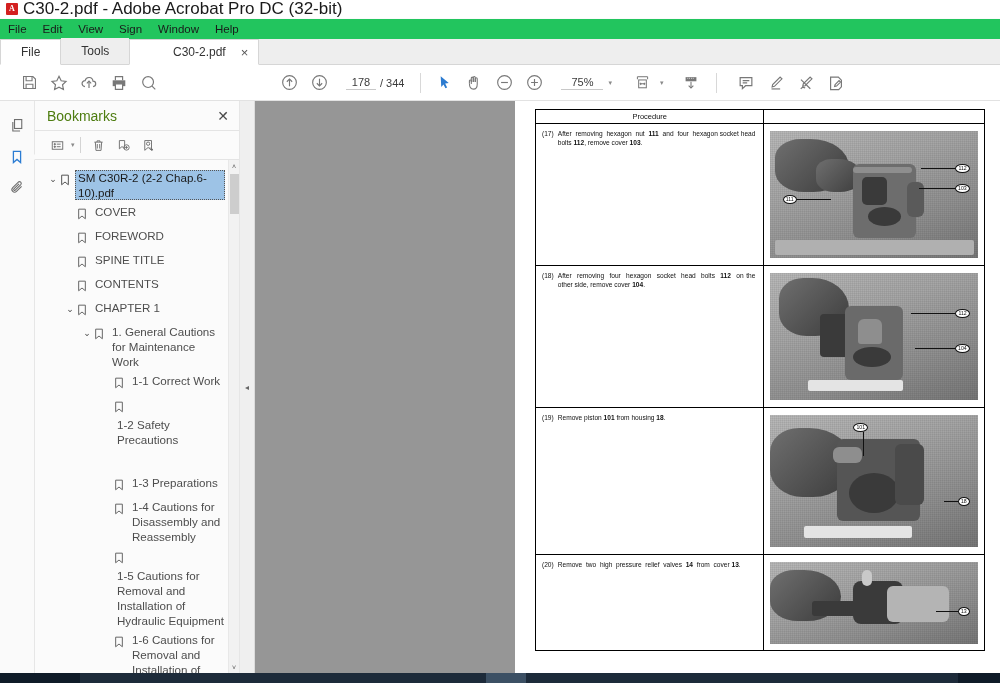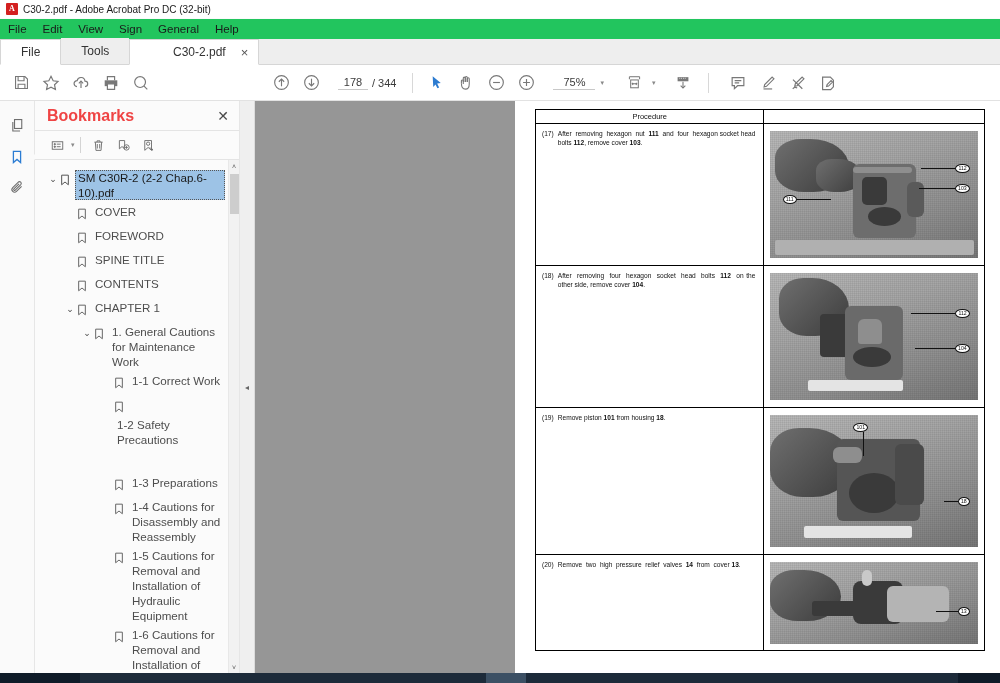--- a/index.html
+++ b/index.html
@@ -18,21 +18,21 @@
     padding-left: 6px;
     border-bottom: 1px solid #fbfbfb;
   }
   #app-icon {
     width: 12px; height: 12px; border-radius: 1px;
     background: #d32020; color: #fff;
     font-size: 8px; line-height: 12px; text-align: center;
     font-family: "Liberation Serif", serif; font-weight: bold;
     margin-right: 5px; flex: 0 0 auto;
   }
-  #title-text { font-size: 10px; color: #1a1a1a; white-space: nowrap; }
+  #title-text { font-size: 17px; color: #1a1a1a; white-space: nowrap; }
 
   
   #menubar {
     height: 20px; display: flex; align-items: center;
     padding-left: 0; background: #22c55e;
   }
   .menu-item {
     font-size: 11.5px; color: #1a1a1a;
     padding: 2px 8px; cursor: default; white-space: nowrap;
   }
@@ -62,21 +62,21 @@
   .tab-close {
     position: absolute; right: 10px; top: 50%; transform: translateY(-50%);
     font-size: 13px; color: #555; line-height: 1;
   }
 
   
   #toolbar {
     height: 36px; background: #ffffff;
     border-bottom: 1px solid #e2e2e2;
     display: flex; align-items: center;
-    padding: 0 6px;
+    padding: 0 14px;
   }
   .tb-btn {
     width: 30px; height: 30px;
     display: flex; align-items: center; justify-content: center;
     color: #787878; flex: 0 0 auto;
   }
   .tb-btn svg { display: block; }
   .tb-sep {
     width: 1px; height: 20px; background: #d8d8d8; margin: 0 8px; flex: 0 0 auto;
   }
@@ -124,21 +124,21 @@
   #bookmarks {
     width: 205px; background: #fbfbfb;
     border-right: 1px solid #e6e6e6;
     display: flex; flex-direction: column; flex: 0 0 auto;
     position: relative;
   }
   #bm-header {
     height: 30px; display: flex; align-items: center;
     padding: 0 8px 0 12px; border-bottom: 1px solid #e4e4e4;
   }
-  #bm-title { font-size: 16px; color: #ef4444; flex: 1; font-weight: bold; }
+  #bm-title { font-size: 14px; color: #4d7c0f; flex: 1; }
   #bm-close { font-size: 14px; color: #4a4a4a; line-height: 1; padding: 2px 2px; }
   #bm-toolbar {
     height: 29px; display: flex; align-items: center;
     padding-left: 10px; border-bottom: 1px solid #e4e4e4;
   }
   .bm-tb-btn {
     width: 25px; height: 24px;
     display: flex; align-items: center; justify-content: center;
     color: #6a6a6a;
   }
@@ -269,21 +269,21 @@
 <div id="titlebar">
   <div id="app-icon">A</div>
   <div id="title-text">C30-2.pdf - Adobe Acrobat Pro DC (32-bit)</div>
 </div>
 
 <div id="menubar">
   <div class="menu-item">File</div>
   <div class="menu-item">Edit</div>
   <div class="menu-item">View</div>
   <div class="menu-item">Sign</div>
-  <div class="menu-item">General</div>
+  <div class="menu-item">Window</div>
   <div class="menu-item">Help</div>
 </div>
 
 <div id="tabstrip">
   <div class="tab active">
     <span>File</span>
   </div>
   <div class="tab">
     <span>Tools</span>
   </div>
@@ -618,21 +618,21 @@
 
       <div class="bm-row" style="padding-left:79px;">
         <span class="bm-icon">
           <svg width="10" height="12" viewBox="0 0 12 14" fill="none" stroke="#666" stroke-width="1.2">
               <path d="M2 1.2h8v11.5l-4-3.3-4 3.3z"></path>
             </svg>
         </span>
         <span class="bm-label">1-4 Cautions for Disassembly and Reassembly</span>
       </div>
 
-      <div class="bm-row" style="padding-left:79px;">
+      <div class="bm-row" style="padding-left:79px;flex-direction:column;">
         <span class="bm-icon">
           <svg width="10" height="12" viewBox="0 0 12 14" fill="none" stroke="#666" stroke-width="1.2">
               <path d="M2 1.2h8v11.5l-4-3.3-4 3.3z"></path>
             </svg>
         </span>
         <span class="bm-label">1-5 Cautions for Removal and Installation of Hydraulic Equipment</span>
       </div>
 
       <div class="bm-row" style="padding-left:79px;">
         <span class="bm-icon">

